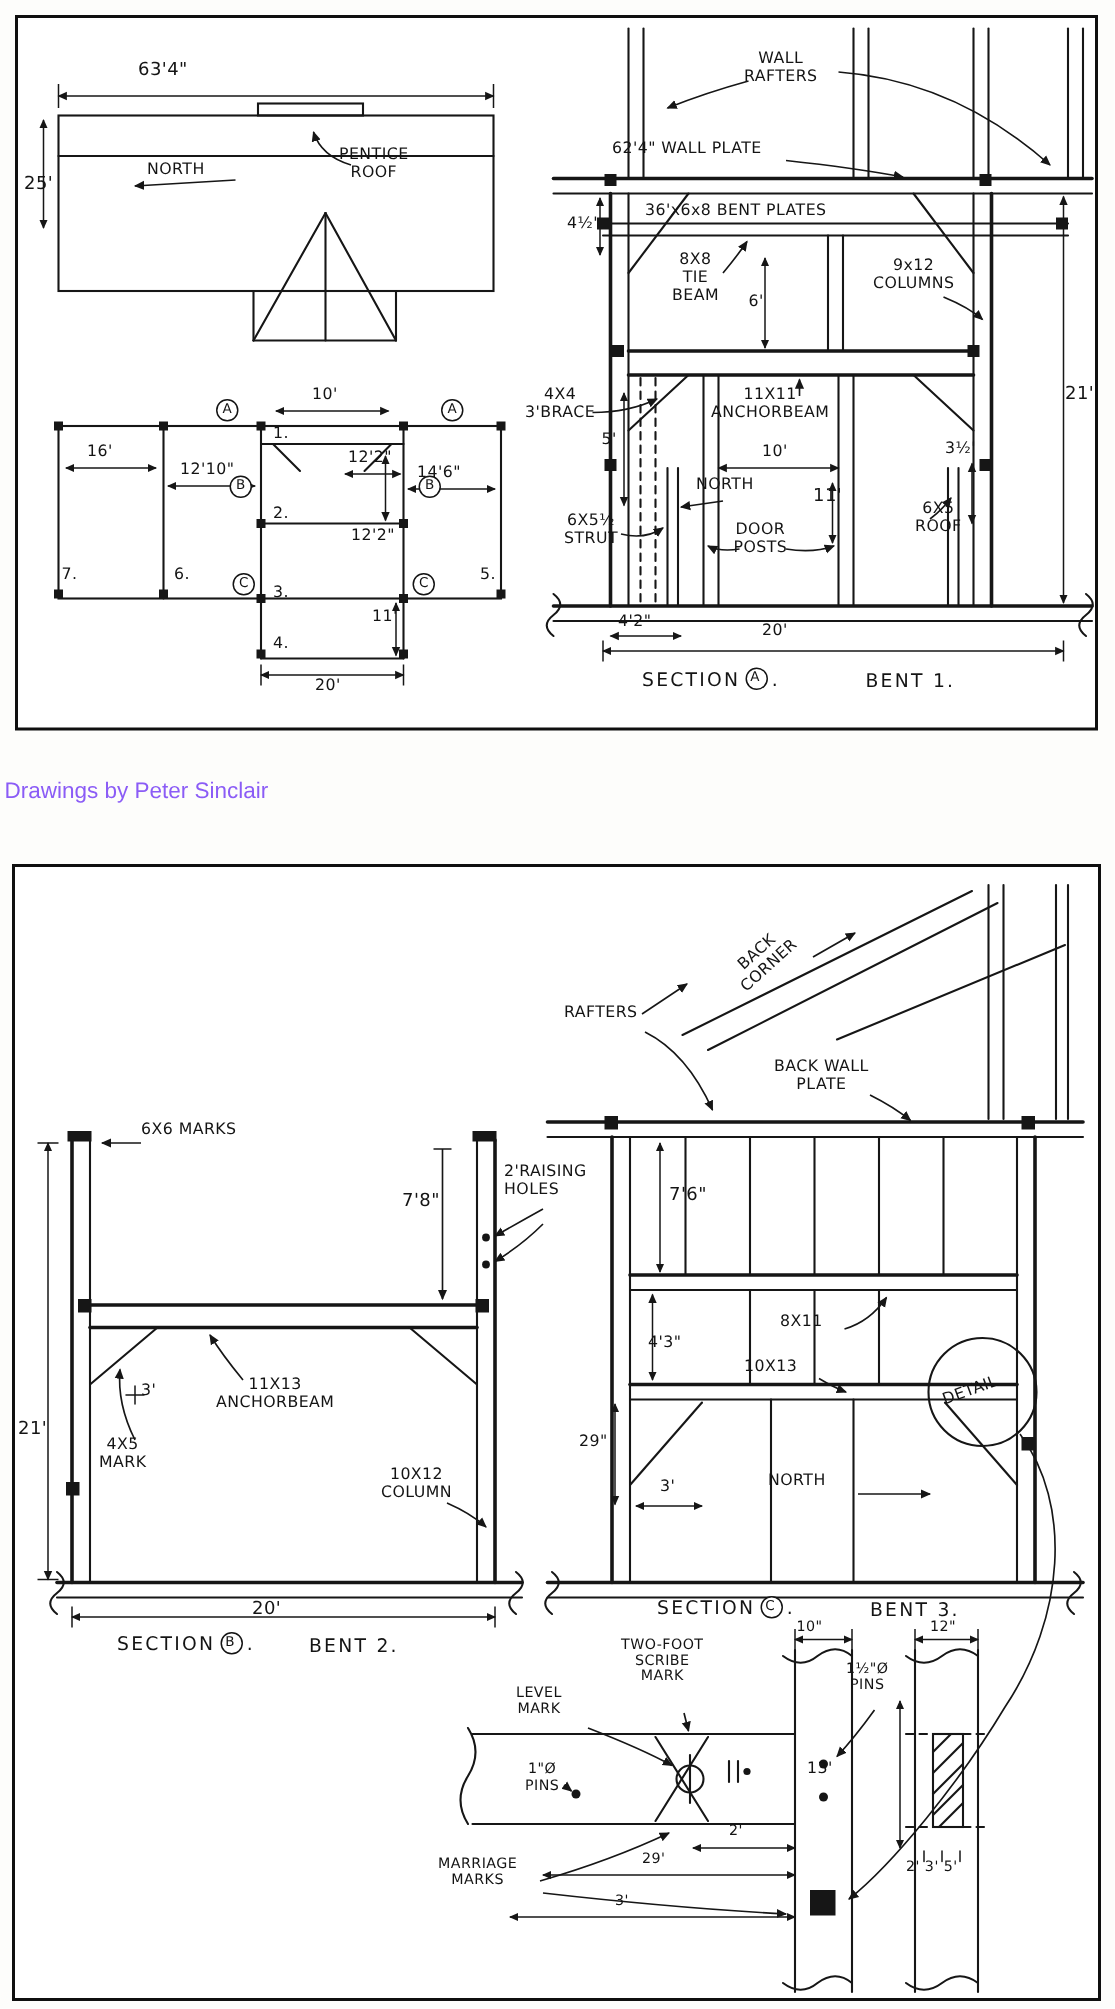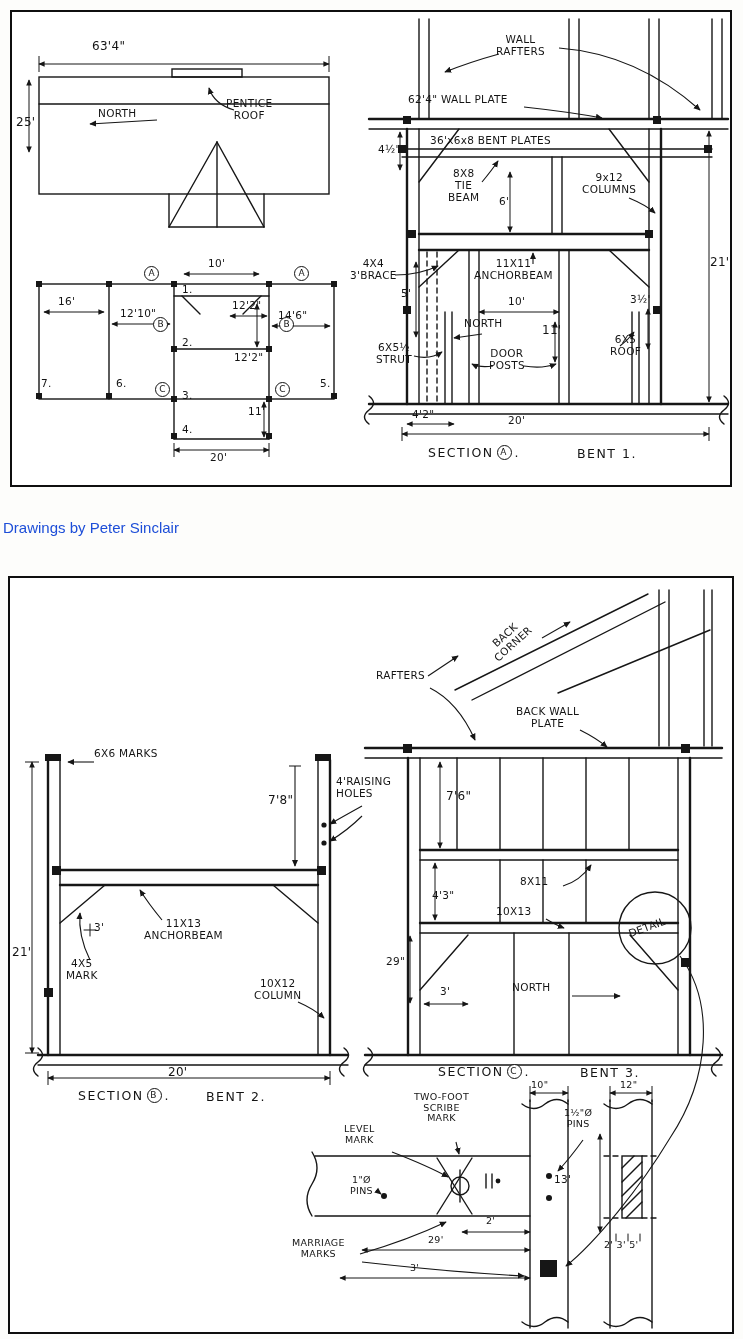--- a/index.html
+++ b/index.html
@@ -2,21 +2,21 @@
 <html><head>
 <meta charset="utf-8">
 <style>
   html,body{margin:0;padding:0}
   body{width:743px;height:1339px;background:#fdfdfb;position:relative;
        font-family:"DejaVu Sans",sans-serif;color:#141414;overflow:hidden}
   .panel{position:absolute;background:#fff;border:2.5px solid #0f0f0f;overflow:hidden}
   #panel1{left:10px;top:10px;width:718px;height:473px}
   #panel2{left:8px;top:576px;width:722px;height:754px}
   .panel svg{position:absolute;left:0;top:0}
-  #caption{position:absolute;left:3px;top:519px;font-size:15px;color:#1d4ed8;
+  #caption{position:absolute;left:3px;top:519px;font-size:15px;color:#8b5cf6;
            font-family:"Liberation Sans",sans-serif}
   .lb{position:absolute;font-size:10.5px;line-height:1.12;letter-spacing:.3px;
       white-space:pre-line;color:#141414}
   .c{text-align:center}
   .big{font-size:12px}
   .sm{font-size:9.5px}
   .ttl{font-size:12.5px;letter-spacing:1.5px}
   .sect{position:absolute;display:flex;align-items:center;gap:3px}
   .circ{position:absolute;width:13px;height:13px;border:1.4px solid #141414;border-radius:50%;
         font-size:9px;line-height:13px;text-align:center;background:#fff}
@@ -407,21 +407,21 @@
         <circle cx="374" cy="618" r="3"></circle>
         <circle cx="539" cy="598" r="3"></circle>
           <circle cx="539" cy="620" r="3"></circle>
         <circle cx="488" cy="603" r="2.4"></circle>
         <rect x="530" y="682" width="17" height="17"></rect>
       </g>
     </svg>
 
     <div class="lb" style="left:84px;top:170px">6X6 MARKS</div>
     <div class="lb big" style="left:258px;top:216px">7'8"</div>
-    <div class="lb" style="left:326px;top:198px">4'RAISING
+    <div class="lb" style="left:326px;top:198px">2'RAISING
 HOLES</div>
     <div class="lb big" style="left:2px;top:368px">21'</div>
     <div class="lb" style="left:84px;top:344px">3'</div>
     <div class="lb c" style="left:56px;top:380px">4X5
 MARK</div>
     <div class="lb c" style="left:134px;top:340px">11X13
 ANCHORBEAM</div>
     <div class="lb c" style="left:244px;top:400px">10X12
 COLUMN</div>
     <div class="lb big" style="left:158px;top:488px">20'</div>
@@ -456,21 +456,21 @@
 SCRIBE
 MARK</div>
     <div class="lb c sm" style="left:334px;top:546px">LEVEL
 MARK</div>
     <div class="lb sm" style="left:521px;top:502px">10"</div>
     <div class="lb c sm" style="left:554px;top:530px">1½"Ø
 PINS</div>
     <div class="lb sm" style="left:610px;top:502px">12"</div>
     <div class="lb c sm" style="left:340px;top:597px">1"Ø
 PINS</div>
-    <div class="lb" style="left:544px;top:596px">13'</div>
+    <div class="lb" style="left:528px;top:596px">13'</div>
     <div class="lb sm" style="left:476px;top:638px">2'</div>
     <div class="lb sm" style="left:418px;top:657px">29'</div>
     <div class="lb c sm" style="left:282px;top:660px">MARRIAGE
 MARKS</div>
     <div class="lb sm" style="left:400px;top:685px">3'</div>
     <div class="lb sm" style="left:594px;top:662px">2' 3' 5'</div>
   </div>
 
 </div>
 

